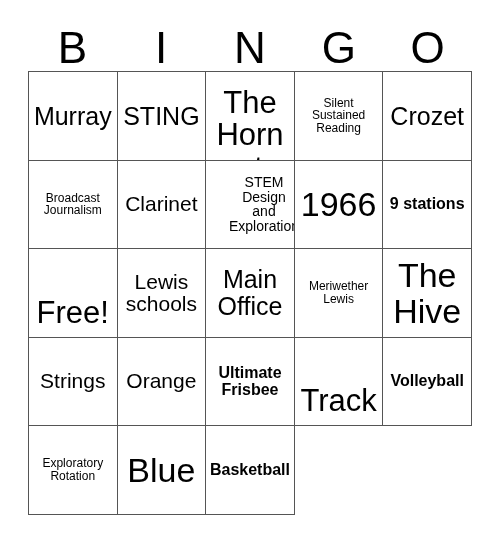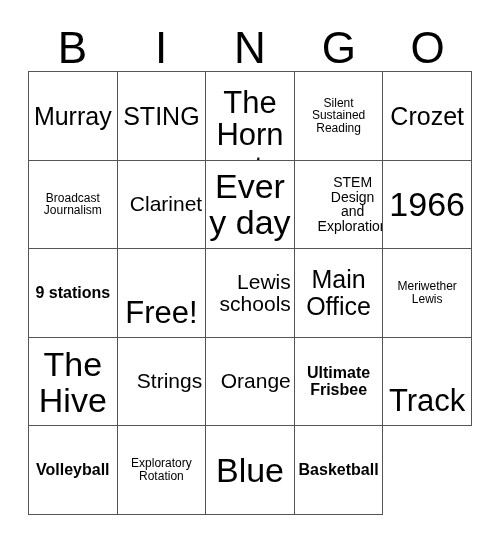--- a/index.html
+++ b/index.html
@@ -79,21 +79,21 @@
     width: 100%;
     line-height: 1.06;
     word-wrap: break-word;
     color: #000000;
   }
 
   
   .sz-xxl .cell-text { font-size: 34px; }
   .sz-xl  .cell-text { font-size: 31px; margin-top: 40px; }
   .sz-l   .cell-text { font-size: 25px; }
-  .sz-m   .cell-text { font-size: 21px; text-align: right; }
+  .sz-m   .cell-text { font-size: 21px; }
   .sz-s   .cell-text { font-size: 16px; font-weight: bold; }
   .sz-xs  .cell-text { font-size: 12px; }
   .sz-xxs .cell-text { font-size: 14px; margin-left: 28px; }
 </style>
 </head>
 <body>
 
 <div id="card">
 
   <div id="bingo-header">
@@ -118,23 +118,20 @@
         <span class="cell-text">Silent Sustained Reading</span>
       </div>
       <div class="bingo-cell sz-l">
         <span class="cell-text">Crozet</span>
       </div>
       <div class="bingo-cell sz-xs">
         <span class="cell-text">Broadcast Journalism</span>
       </div>
       <div class="bingo-cell sz-m">
         <span class="cell-text">Clarinet</span>
-      </div>
-      <div class="bingo-cell sz-xxl">
-        <span class="cell-text">Every day</span>
       </div>
       <div class="bingo-cell sz-xxs">
         <span class="cell-text">STEM Design and Exploration</span>
       </div>
       <div class="bingo-cell sz-xxl">
         <span class="cell-text">1966</span>
       </div>
       <div class="bingo-cell sz-s">
         <span class="cell-text">9 stations</span>
       </div>

